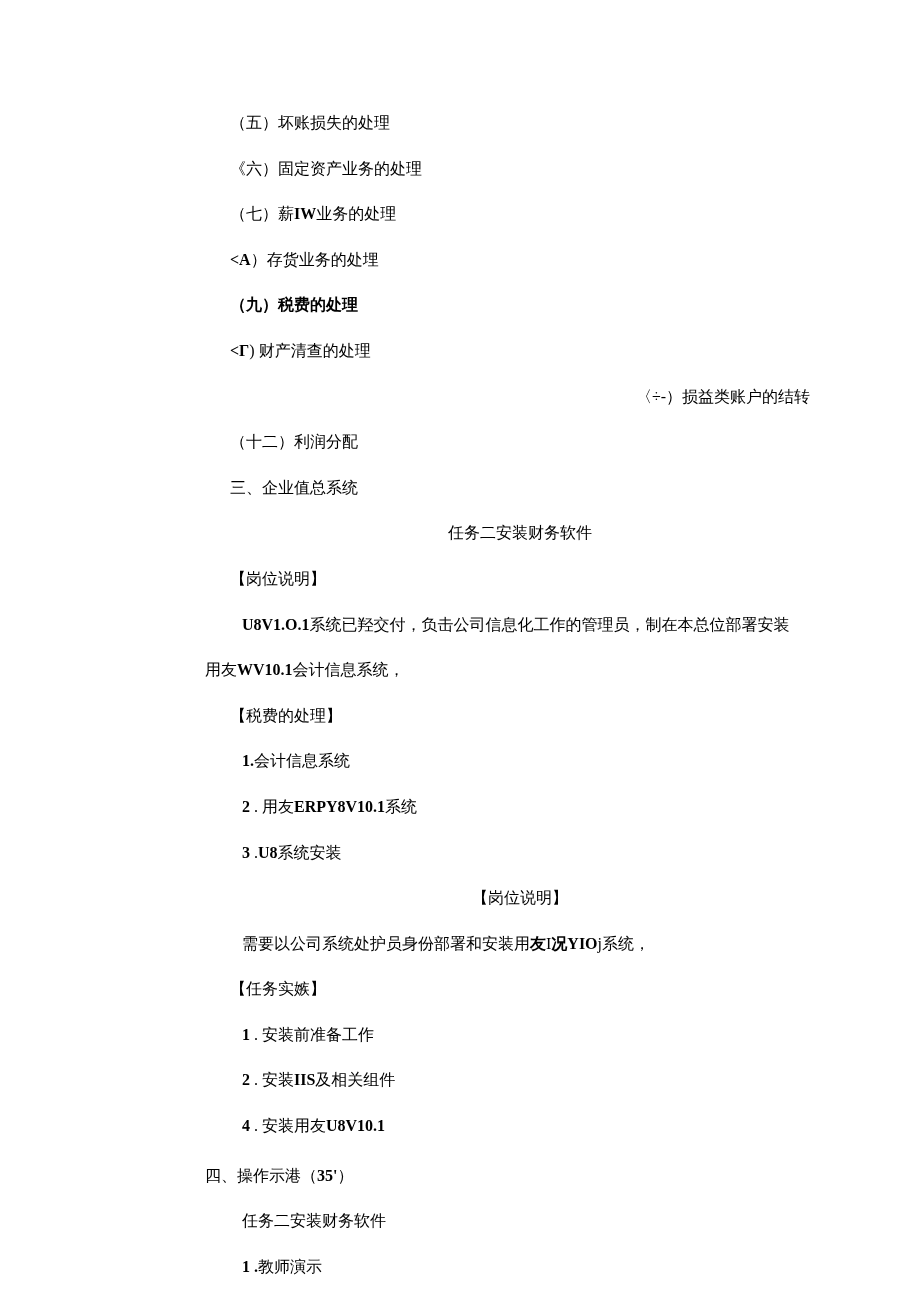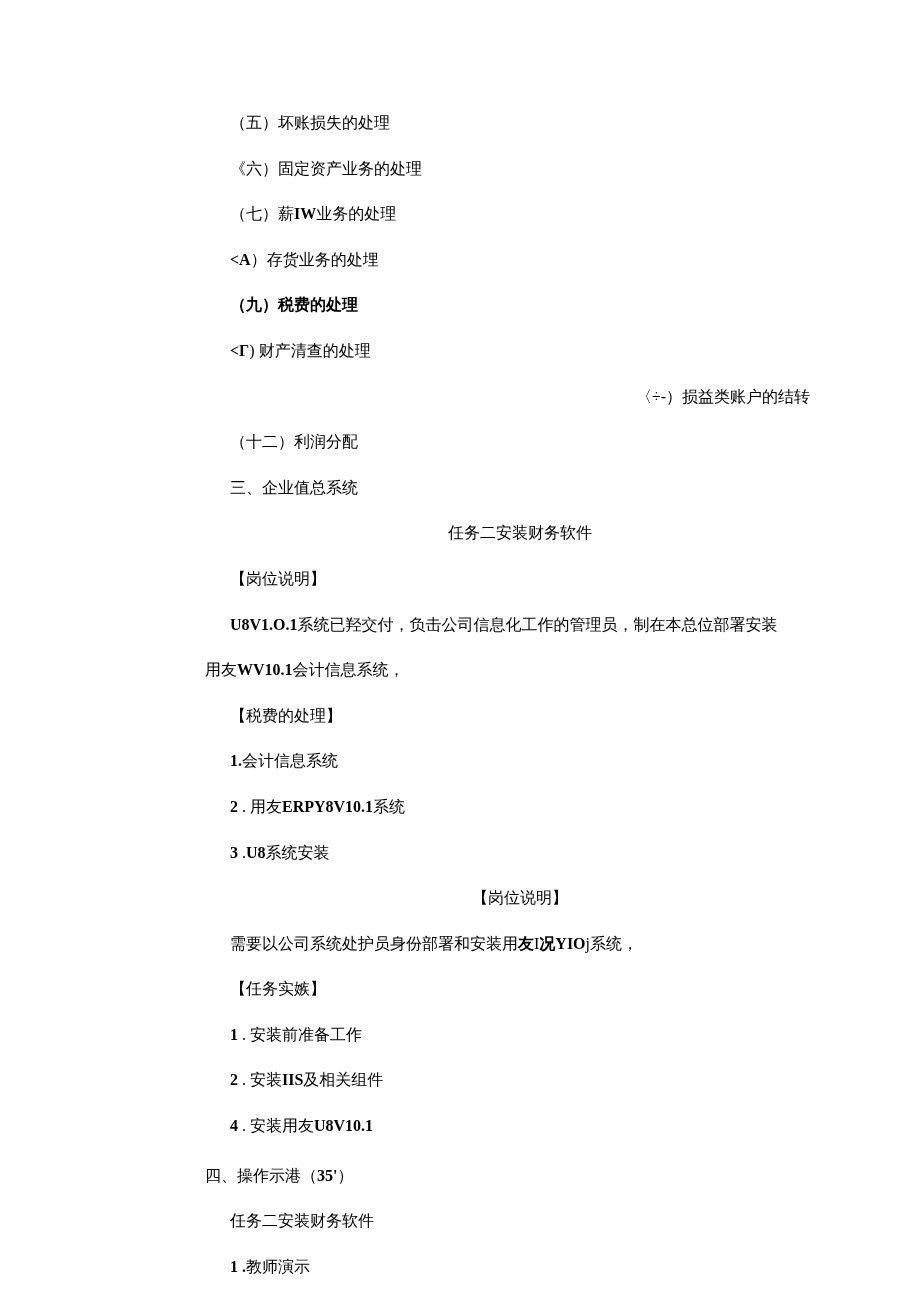--- a/index.html
+++ b/index.html
@@ -15,21 +15,21 @@
     width: 920px;
     min-height: 1301px;
     box-sizing: border-box;
     padding: 110px 110px 60px 230px;
   }
   .line {
     margin: 0 0 20px 0;
     white-space: nowrap;
   }
   .indent-1 { }
-  .indent-2 { margin-left: 0px; }
+  .indent-2 { margin-left: 12px; }
   .indent-0 { margin-left: 0px; }
   .center {
     text-align: center;
     margin-left: 0;
   }
   .bold { font-weight: bold; }
   .neg { margin-left: -25px; }
 </style>
 </head>
 <body>

